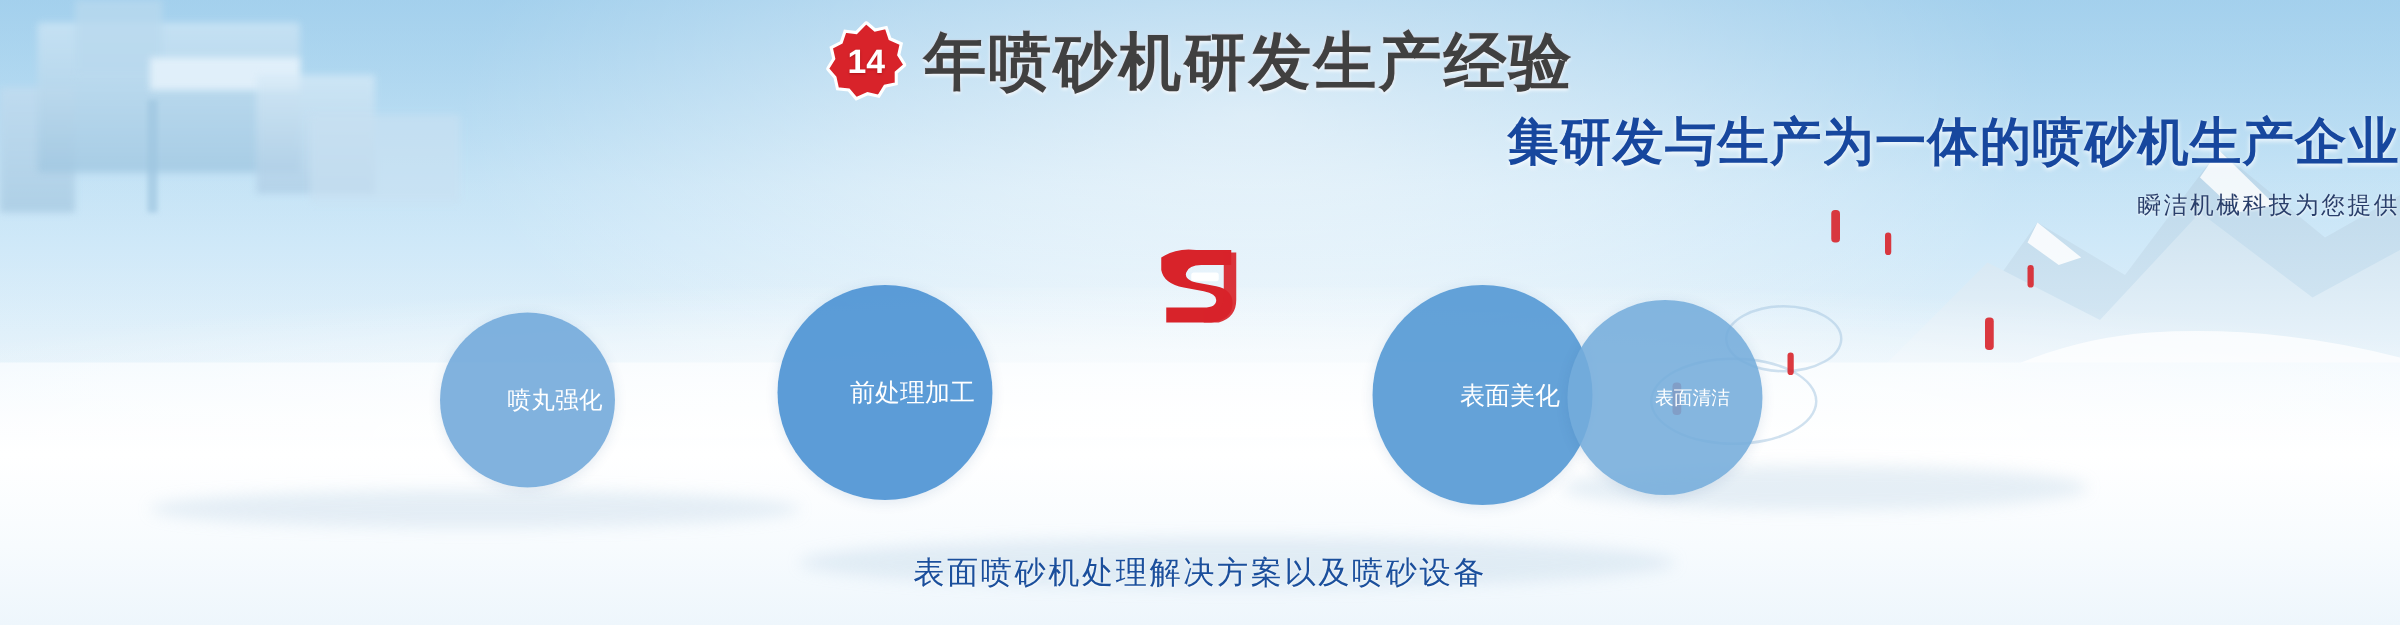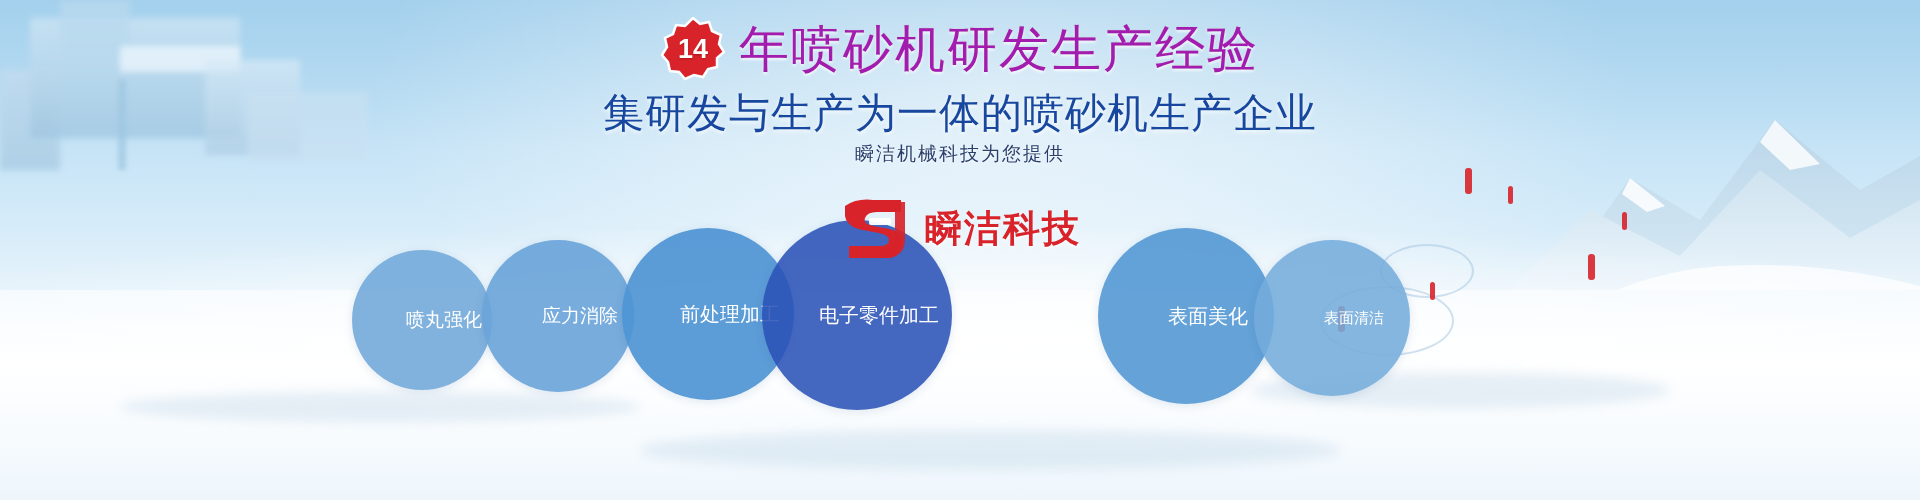--- a/index.html
+++ b/index.html
@@ -41,46 +41,46 @@
     position:absolute;left:0;right:0;bottom:0;height:210px;
     background:linear-gradient(to bottom,#f4fafe 0%, #ffffff 35%, #f7fbfe 70%, #eef6fc 100%);
   }
   .snowline{
     position:absolute;left:0;right:0;bottom:150px;height:120px;
     background:radial-gradient(ellipse 1200px 130px at 50% 100%, rgba(255,255,255,0.95) 0%, rgba(255,255,255,0.5) 55%, rgba(255,255,255,0) 100%);
   }
   .shadow-streak{position:absolute;background:rgba(150,185,212,0.22);filter:blur(6px);border-radius:50%;}
   
   .title-wrap{
-    position:absolute;left:0;right:0;top:16px;text-align:center;
+    position:absolute;left:0;right:0;top:16px;text-align:right;
   }
   .line1{
     display:flex;align-items:center;justify-content:center;gap:14px;height:66px;
   }
   .badge{
     position:relative;width:64px;height:64px;flex:0 0 auto;
   }
   .badge svg{display:block;}
   .badge-num{
     position:absolute;left:0;top:0;width:64px;height:64px;
     display:flex;align-items:center;justify-content:center;
     color:#ffffff;font-size:27px;font-weight:bold;letter-spacing:0px;
     text-shadow:0 1px 2px rgba(120,0,0,0.45);
   }
   .h1{
-    font-size:50px;font-weight:normal;color:#a21caf;letter-spacing:2px;
+    font-size:50px;font-weight:bold;color:#404040;letter-spacing:2px;
     text-shadow:0 2px 3px rgba(255,255,255,0.85), 0 0 1px rgba(180,20,20,.3);
     white-space:nowrap;
   }
   .h2{
-    margin-top:4px;font-size:41px;font-weight:normal;color:#17479e;letter-spacing:1px;
+    margin-top:4px;font-size:41px;font-weight:bold;color:#17479e;letter-spacing:1px;
     text-shadow:0 2px 4px rgba(255,255,255,0.9);white-space:nowrap;
   }
   .h3{
-    font-size:19px;color:#2a3f6b;letter-spacing:2px;
+    margin-top:10px;font-size:19px;color:#2a3f6b;letter-spacing:2px;
     text-shadow:0 1px 2px rgba(255,255,255,0.9);white-space:nowrap;
   }
   
   .logo{
     position:absolute;left:50%;top:196px;transform:translateX(-50%);
     display:flex;align-items:center;gap:12px;z-index:6;
   }
   .logo-mark{width:74px;height:66px;flex:0 0 auto;}
   .logo-text{
     font-size:37px;font-weight:bold;color:#d8232a;letter-spacing:2px;
@@ -179,38 +179,32 @@
   </div>
 
   <div class="logo">
     <div class="logo-mark">
       <svg width="74" height="66" viewBox="0 0 74 66" xmlns="http://www.w3.org/2000/svg">
         <path d="M6 10 Q18 2 34 4 L62 4 L62 16 L38 16 Q28 16 26 22 Q24 28 34 30 L50 33 Q64 36 63 48 Q62 60 46 62 L10 62 L10 50 L40 50 Q50 50 50 44 Q50 39 40 37 L24 34 Q8 31 6 20 Z" fill="#d8232a"></path>
         <path d="M52 6 L66 6 L66 44 Q66 58 52 62 L40 62 L40 52 L50 52 Q56 50 56 42 L56 6 Z" fill="#d8232a" opacity="0.92"></path>
         <rect x="30" y="22" width="22" height="7" rx="2" fill="#ffffff" opacity="0.95"></rect>
       </svg>
     </div>
-    <div class="logo-text">瞬洁科技</div>
   </div>
 
   <div class="circles">
     <div class="circ" style="left:352px;top:24px;width:140px;height:140px;background:rgba(111,167,217,0.88);font-size:19px;">
       <span>喷丸强化</span>
     </div>
-    <div class="circ" style="left:482px;top:14px;width:152px;height:152px;background:rgba(104,163,216,0.9);font-size:19px;">
-      <span>应力消除</span>
-    </div>
     <div class="circ" style="left:622px;top:2px;width:172px;height:172px;background:rgba(78,148,212,0.92);font-size:20px;">
       <span>前处理加工</span>
     </div>
-    <div class="circ" style="left:762px;top:-6px;width:190px;height:190px;background:rgba(42,82,182,0.88);font-size:20px;">
-      <span>电子零件加工</span>
-    </div>
     <div class="circ" style="left:1098px;top:2px;width:176px;height:176px;background:rgba(83,152,212,0.9);font-size:20px;text-align:center;">
       <span>表面美化</span>
     </div>
     <div class="circ" style="left:1254px;top:14px;width:156px;height:156px;background:rgba(116,172,219,0.88);font-size:15px;">
       <span>表面清洁</span>
     </div>
   </div>
 
+  <div class="footline">表面喷砂机处理解决方案以及喷砂设备</div>
 
 </div>
 
 </body></html>

